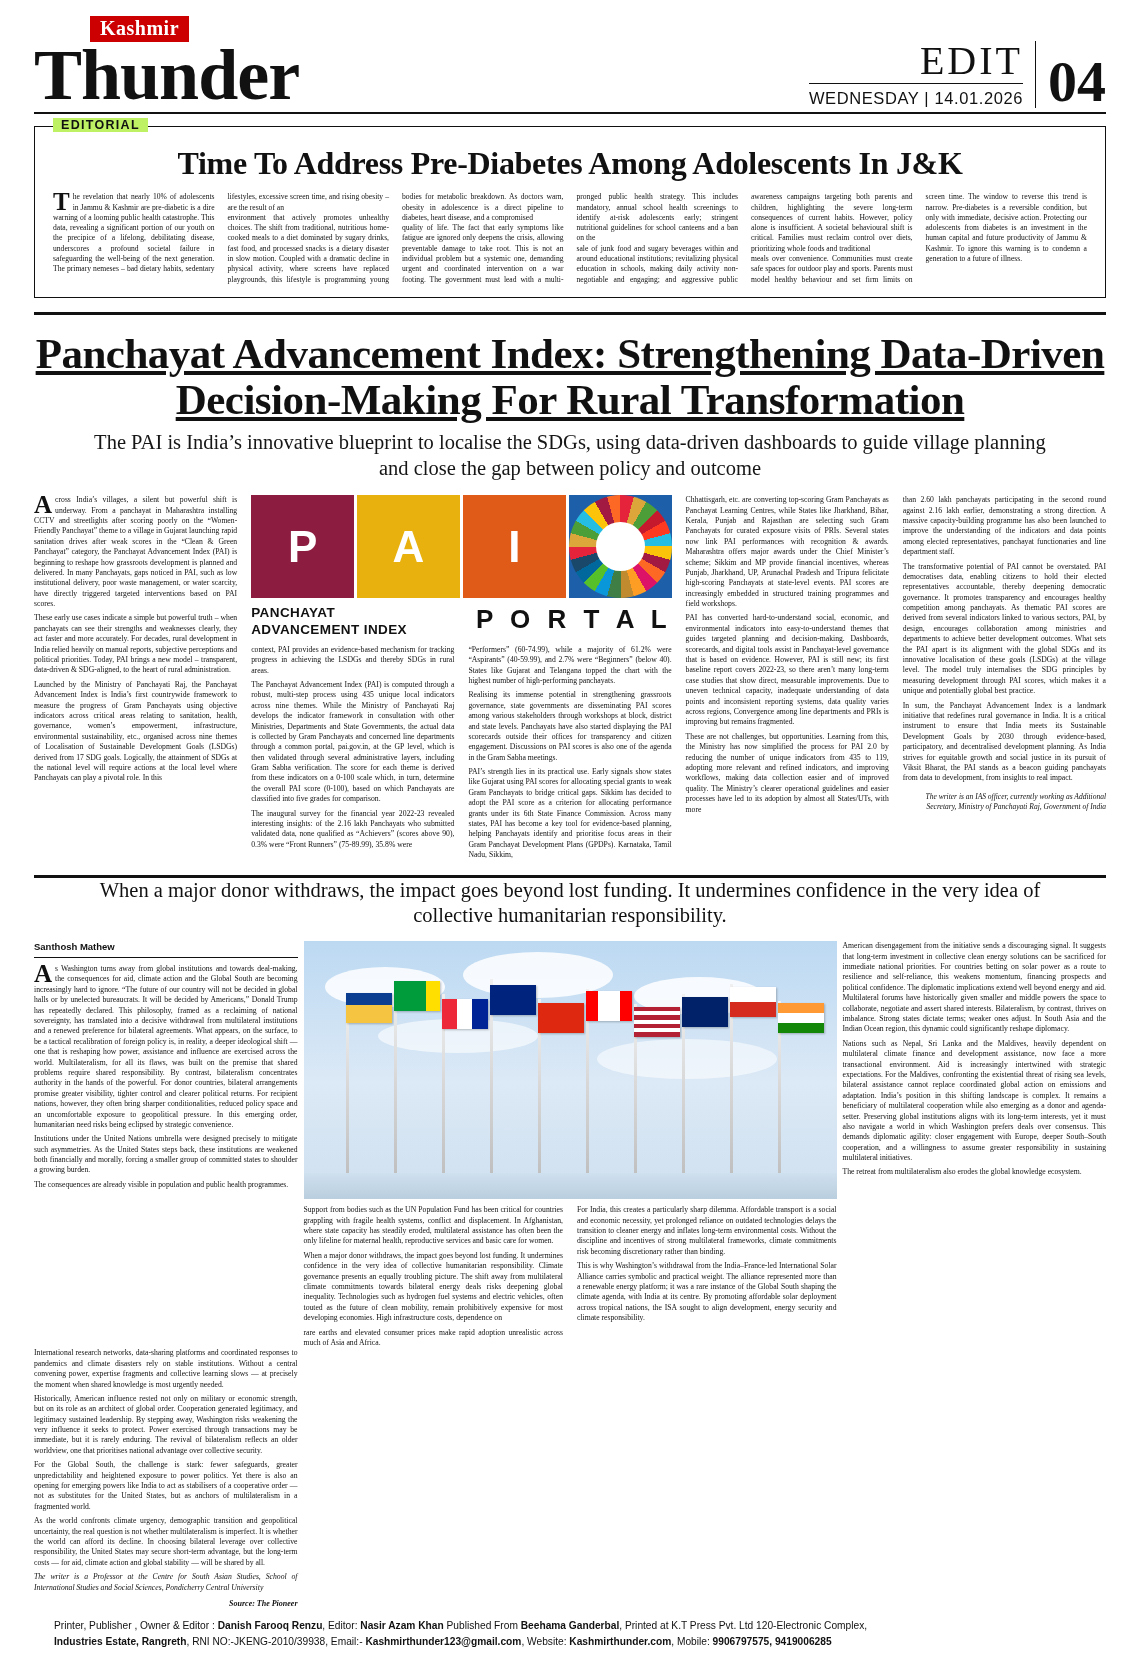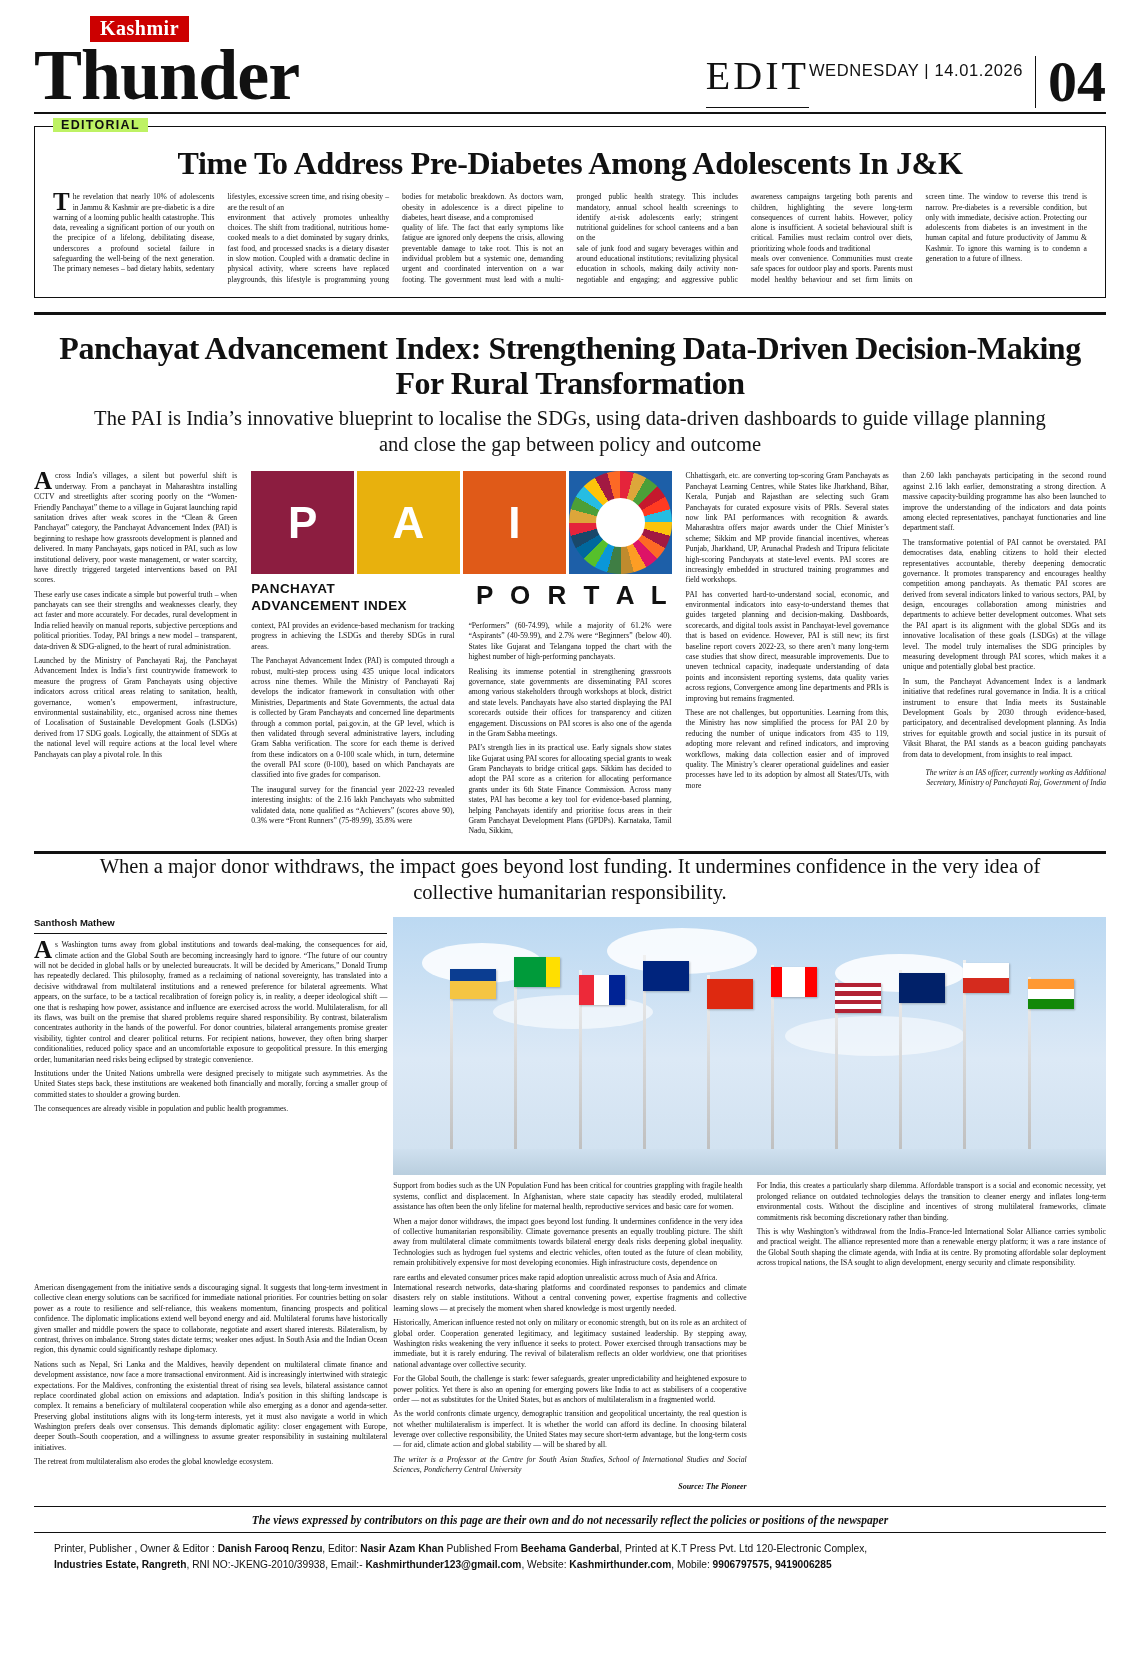--- a/index.html
+++ b/index.html
@@ -45,21 +45,21 @@
     font-size:72px;
     line-height:.92;
     letter-spacing:-1px;
     margin-top:14px;
   }
   .mast-right{display:flex;align-items:stretch;gap:0;}
   .edit-block{
     text-align:right;
     padding-right:12px;
     border-right:1.5px solid #111;
-    display:flex;flex-direction:row;justify-content:flex-end;
+    display:flex;flex-direction:column;justify-content:flex-end;
   }
   .edit-word{
     font-size:40px;
     letter-spacing:3px;
     font-family:"Liberation Serif", serif;
     line-height:1;
     border-bottom:1px solid #111;
     padding-bottom:2px;
   }
   .edit-date{
@@ -117,24 +117,25 @@
     line-height:20px;
     padding-right:3px;
     font-weight:bold;
   }
   
   .thick-rule{border-top:3px solid #111;margin:14px 0 0 0;}
   
   .art-head{
     text-align:center;
     font-weight:bold;
-    font-size:32px;
+    font-size:43px;
     line-height:1.08;
     margin:16px 0 6px 0;
     letter-spacing:-.5px;
+    text-decoration:underline;
   }
   .art-sub{
     text-align:center;
     font-size:20.5px;
     line-height:1.25;
     margin:0 48px 14px 48px;
     color:#161616;
   }
   .byline{
     font-family:"Liberation Sans", sans-serif;
@@ -226,21 +227,21 @@
     letter-spacing:-.4px;
   }
   .art2-sub{
     text-align:center;
     font-size:20.5px;
     line-height:1.26;
     margin:0 34px 12px 34px;
   }
   .art2-grid{
     display:grid;
-    grid-template-columns:1fr 1fr 1fr;
+    grid-template-columns:1fr 1fr 1fr 1fr;
     column-gap:6px;
     font-size:7.7px;
     line-height:1.35;
     text-align:justify;
     hyphens:auto;
   }
   .art2-grid p{margin:0 0 4px 0;}
   .flag-photo{
     width:100%;
     height:258px;
@@ -441,21 +442,20 @@
         <p>International research networks, data-sharing platforms and coordinated responses to pandemics and climate disasters rely on stable institutions. Without a central convening power, expertise fragments and collective learning slows — at precisely the moment when shared knowledge is most urgently needed.</p>
         <p>Historically, American influence rested not only on military or economic strength, but on its role as an architect of global order. Cooperation generated legitimacy, and legitimacy sustained leadership. By stepping away, Washington risks weakening the very influence it seeks to protect. Power exercised through transactions may be immediate, but it is rarely enduring. The revival of bilateralism reflects an older worldview, one that prioritises national advantage over collective security.</p>
         <p>For the Global South, the challenge is stark: fewer safeguards, greater unpredictability and heightened exposure to power politics. Yet there is also an opening for emerging powers like India to act as stabilisers of a cooperative order — not as substitutes for the United States, but as anchors of multilateralism in a fragmented world.</p>
         <p>As the world confronts climate urgency, demographic transition and geopolitical uncertainty, the real question is not whether multilateralism is imperfect. It is whether the world can afford its decline. In choosing bilateral leverage over collective responsibility, the United States may secure short-term advantage, but the long-term costs — for aid, climate action and global stability — will be shared by all.</p>
         <p style="font-style:italic;">The writer is a Professor at the Centre for South Asian Studies, School of International Studies and Social Sciences, Pondicherry Central University</p>
         <div class="source-line">Source: The Pioneer</div>
       </div>
     </div>
   </div>
 
-  <div class="disclaimer">The views expressed by contributors on this page are their own and do not necessarily reflect the policies or positions of the newspaper</div>
 
   <div class="imprint">
     <div>
       <span>Printer, Publisher , Owner &amp; Editor : </span><b>Danish Farooq Renzu</b><span>, Editor: </span><b>Nasir Azam Khan</b><span> Published From </span><b>Beehama Ganderbal</b><span>, Printed at K.T Press Pvt. Ltd 120-Electronic Complex,</span>
     </div>
     <div>
       <b>Industries Estate, Rangreth</b><span>, RNI NO:-JKENG-2010/39938, Email:- </span><b>Kashmirthunder123@gmail.com</b><span>, Website: </span><b>Kashmirthunder.com</b><span>, Mobile: </span><b>9906797575, 9419006285</b>
     </div>
   </div>
 

